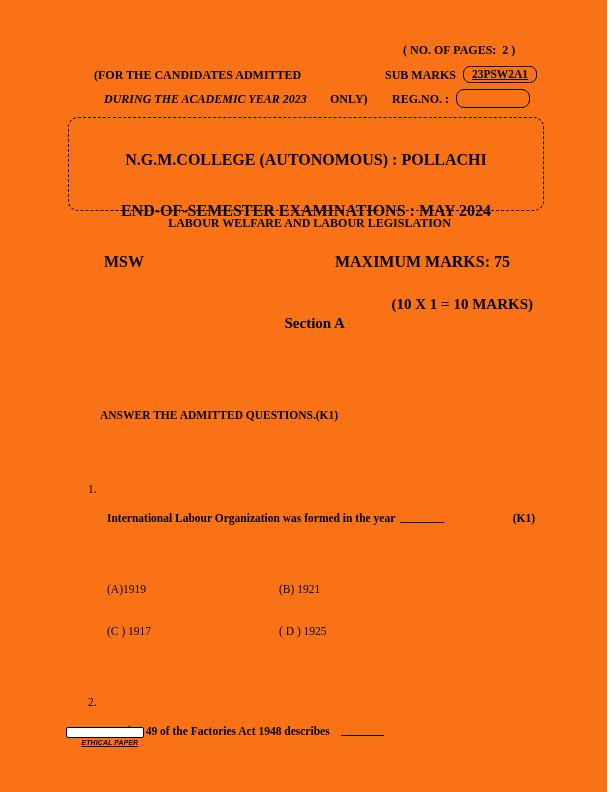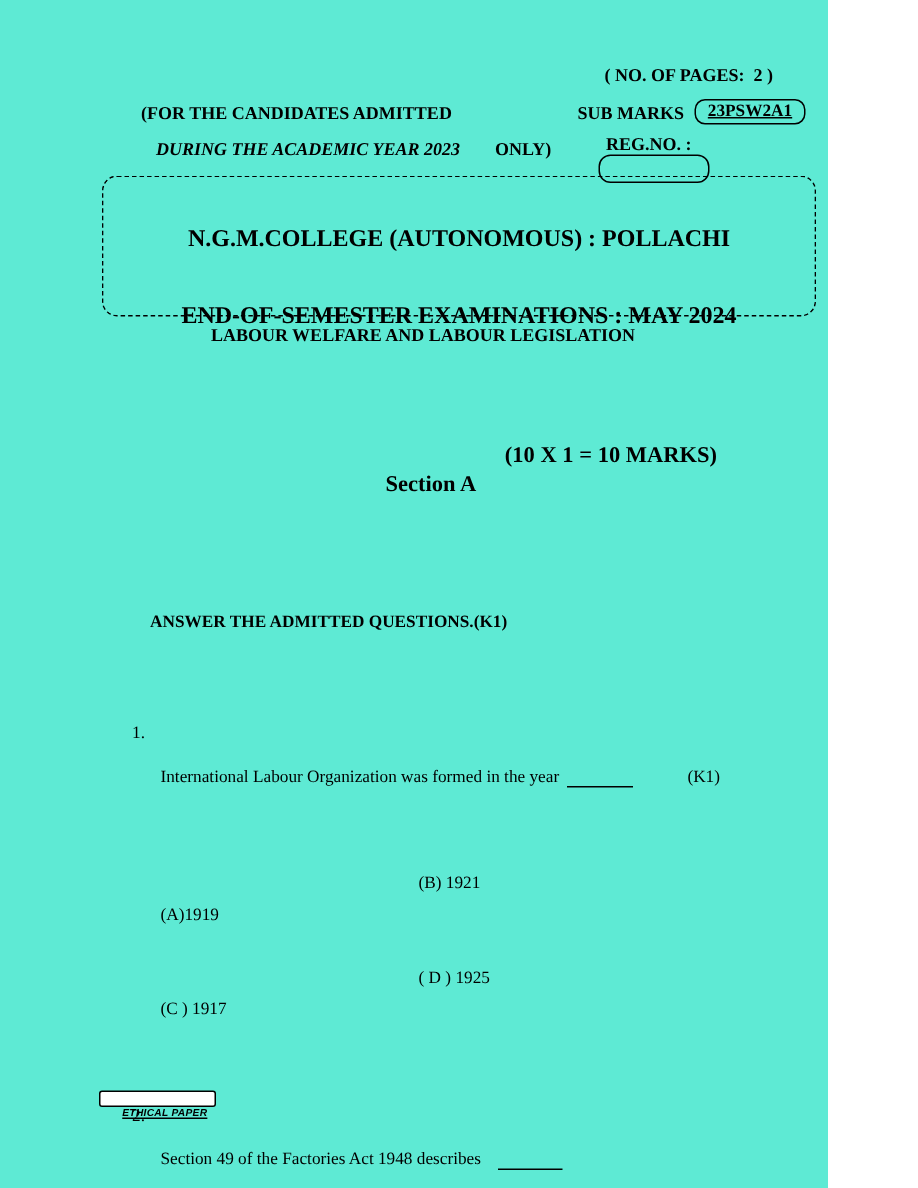--- a/index.html
+++ b/index.html
@@ -1,56 +1,56 @@
 <!DOCTYPE html>
 <html><head>
 <meta charset="utf-8">
 <style>
   html,body{margin:0;padding:0;background:#ffffff;}
-  .page{position:relative;width:552px;height:792px;background:#5eead4;color:#000;
+  .page{position:relative;width:607px;height:792px;background:#f97316;color:#000;
         font-family:"Liberation Serif",serif;font-size:11.5px;line-height:14.2px;
         white-space:pre-wrap;overflow:hidden;}
   
   .hdr{position:absolute;font-weight:bold;font-size:12px;line-height:14px;}
   .pages-note{top:43px;left:403px;}
   .adm1{top:68px;left:94px;}
   .subcode-row{top:66px;left:385px;display:flex;align-items:center;}
   .code-box{display:inline-block;width:72px;height:15px;border:1.3px solid #000;border-radius:7px;
             margin-left:7px;text-align:center;line-height:14px;font-size:11.5px;}
   .code-box .u{text-decoration:underline;}
   .adm2{top:92px;left:104px;font-style:italic;}
   .only{top:92px;left:330px;}
-  .regno-row{top:89px;left:392px;display:flex;align-items:center;flex-direction:column;}
+  .regno-row{top:89px;left:392px;display:flex;align-items:center;}
   .reg-box{display:inline-block;width:72px;height:17px;border:1.3px solid #000;border-radius:8px;margin-left:7px;}
   
   .exam-box{position:absolute;top:117px;left:68px;width:474px;height:92px;
             border:1.6px dashed #000;border-radius:10px;font-size:16px;font-weight:bold;box-sizing:content-box;}
   .bx-c{text-align:center;}
   .bx-1{margin-top:7px;}
   .bx-2{margin-top:8px;}
   .bx-row{display:flex;justify-content:space-between;}
   .bx-r1{margin-top:8px;padding-left:35px;padding-right:33px;}
   .bx-r2{margin-top:9px;padding-left:18px;padding-right:40px;}
   .subject-title{position:absolute;top:216px;left:12px;right:0;text-align:center;font-size:12px;font-weight:bold;}
   
   .main{position:absolute;top:236px;left:0;right:0;}
   .section-row{position:relative;text-align:center;font-weight:bold;font-size:15px;line-height:20px;}
   .section-row .marks{position:absolute;right:74px;top:4px;font-size:15px;line-height:14px;}
   .k1{font-weight:bold;margin:7px 72px 3px 100px;}
   .q{display:flex;margin:0 72px 0 88px;}
   .qnum{flex:none;width:19px;}
   .qbody{flex:1;min-width:0;}
-  .qline{display:flex;align-items:flex-end;}
+  .qline{display:flex;align-items:center;font-weight:bold;}
   .kmark{margin-left:auto;}
   .bl{display:inline-block;border-bottom:1.3px solid #000;height:9px;flex:none;}
   .bl1{width:44px;margin-left:5px;}
   .bl2{width:43px;margin-left:11px;}
   .opts{display:flex;margin:0 72px 0 107px;}
   .opts .c{flex:none;}
-  .w172{width:172px;margin-top:21px;}
+  .w172{width:172px;}
   
   .stamp{position:absolute;top:727px;left:66px;width:78px;height:11px;border:1.2px solid #000;
          border-radius:2px;line-height:9px;padding-left:3px;box-sizing:border-box;background:#fff;}
   .stamp-text{font-size:6.8px;font-weight:bold;font-style:italic;text-decoration:underline;
               letter-spacing:0.2px;font-family:"Liberation Sans",sans-serif;white-space:nowrap;}
 </style>
 </head>
 <body>
 
 <div class="page">
@@ -66,20 +66,24 @@
   <div class="hdr only">ONLY)</div>
   <div class="hdr regno-row">
     <span>REG.NO. :</span>
     <span class="reg-box"></span>
   </div>
 
   
   <div class="exam-box">
     <div class="bx-c bx-1">N.G.M.COLLEGE (AUTONOMOUS) : POLLACHI</div>
     <div class="bx-c bx-2">END-OF-SEMESTER EXAMINATIONS : MAY 2024</div>
+    <div class="bx-row bx-r1">
+      <span>MSW</span>
+      <span>MAXIMUM MARKS: 75</span>
+    </div>
   </div>
 
   <div class="subject-title">LABOUR WELFARE AND LABOUR LEGISLATION</div>
 
   <div class="main">
 
     
     <div class="section-row">
       <span class="stitle">Section A</span>
       <span class="marks">(10 X 1 = 10 MARKS)</span>

